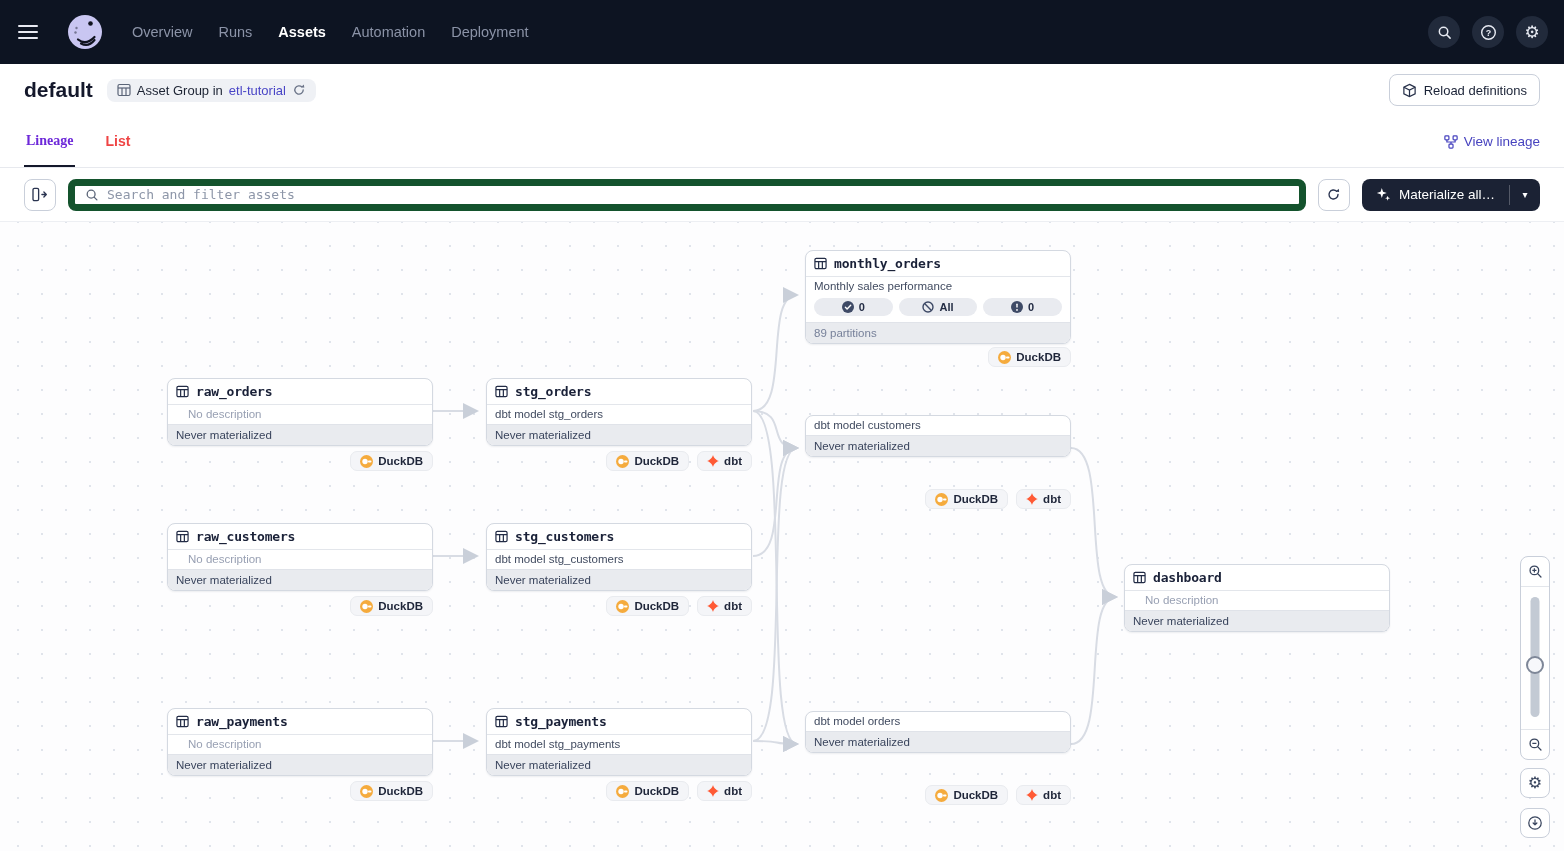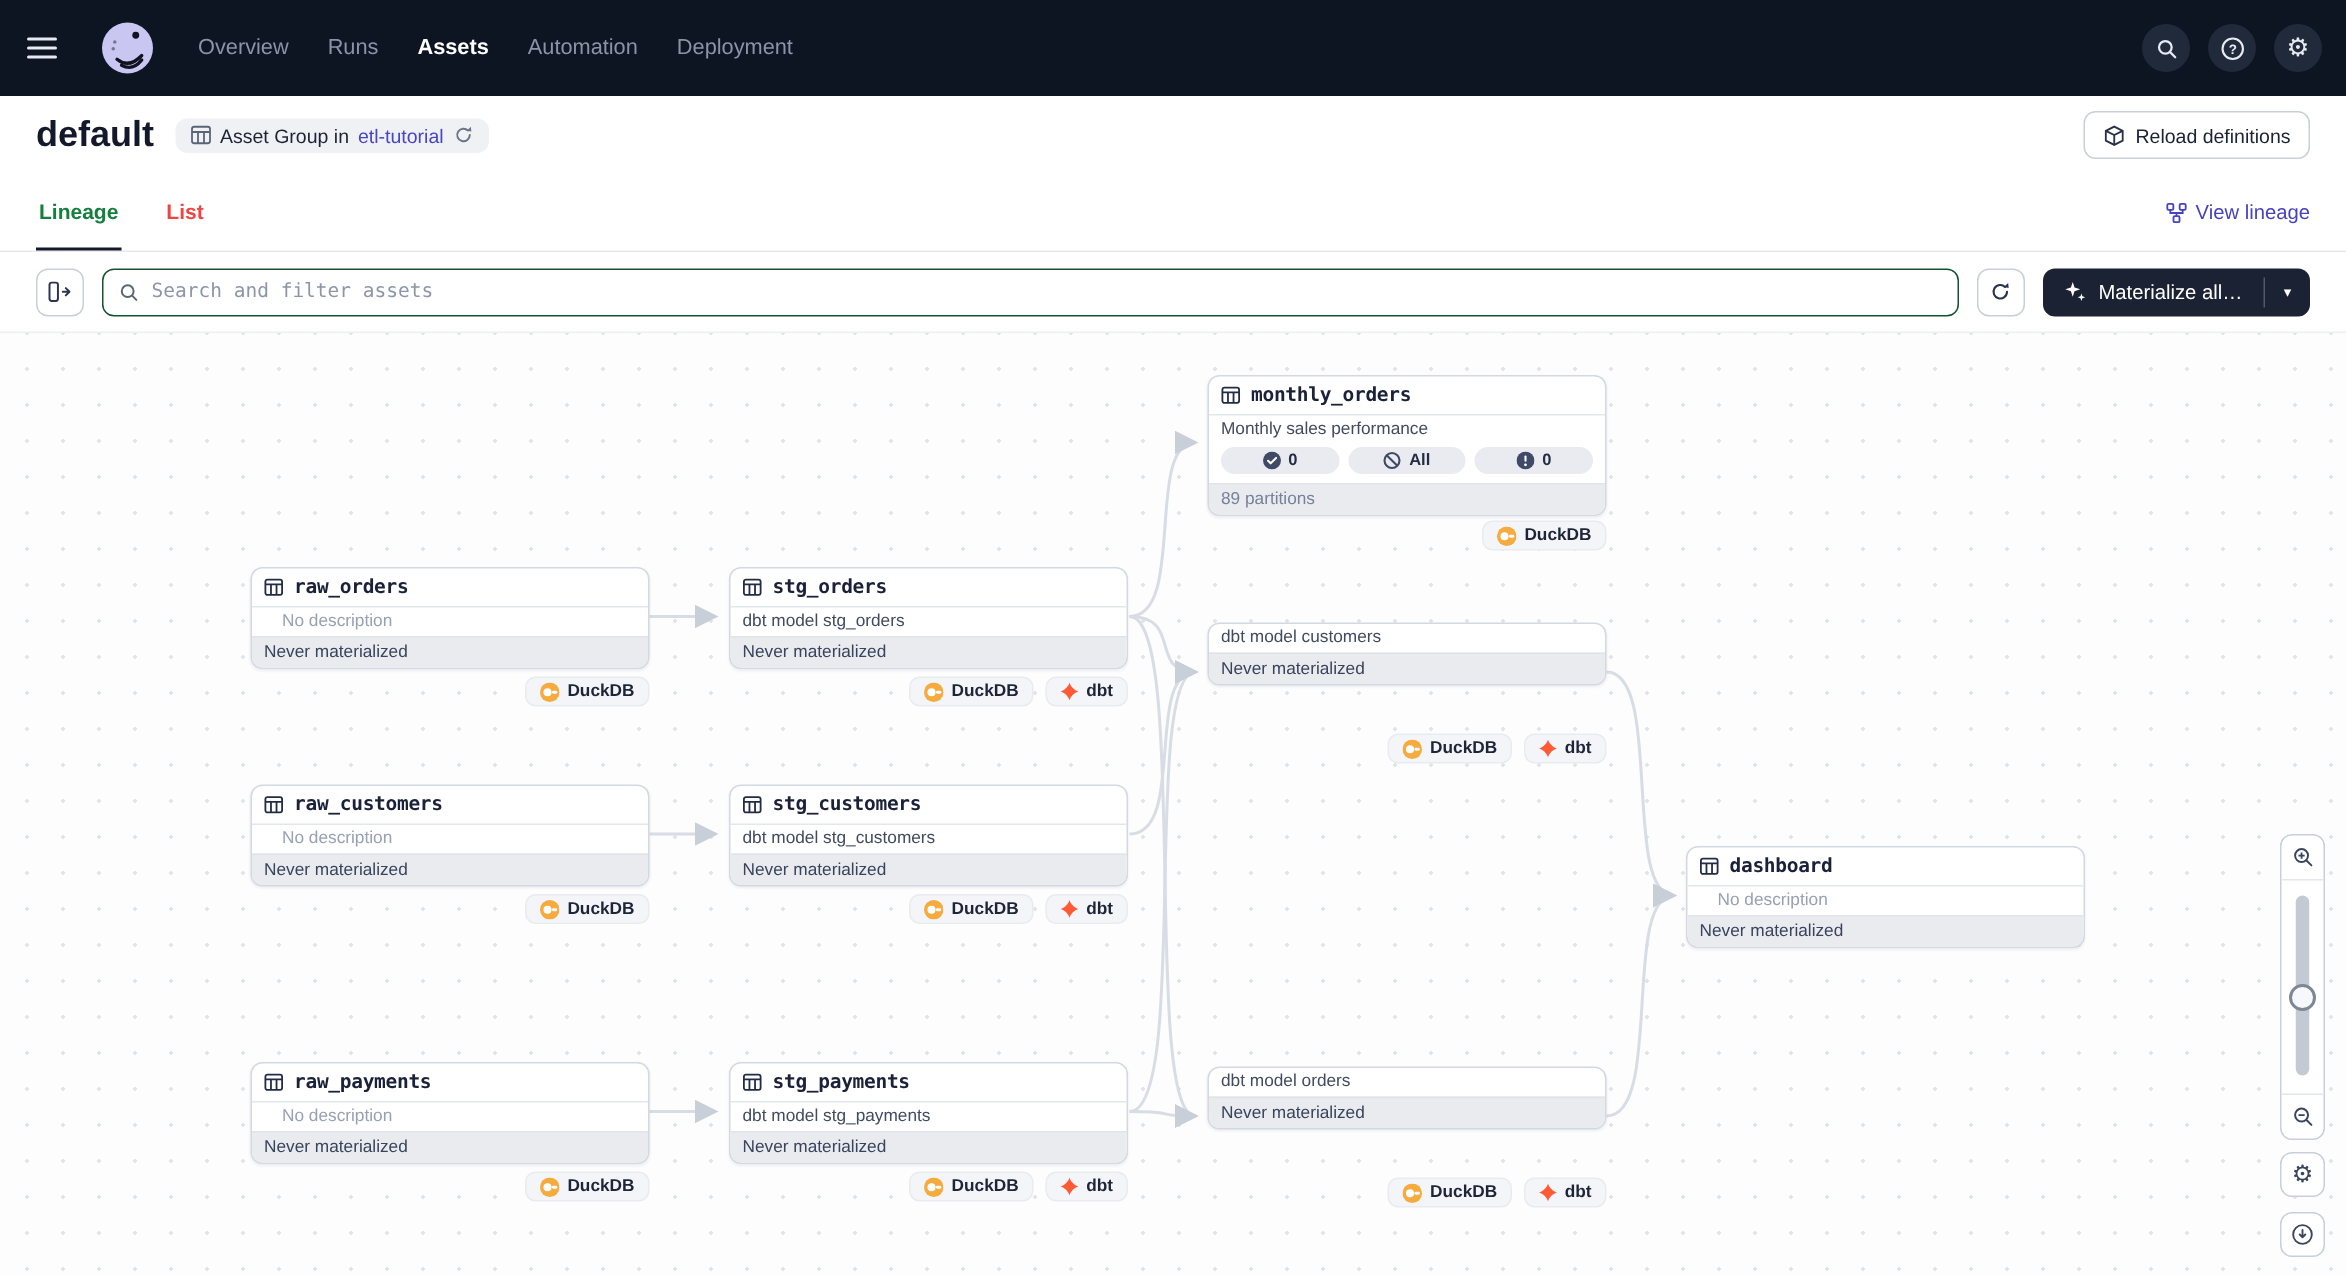--- a/index.html
+++ b/index.html
@@ -13,37 +13,37 @@
   .nav-links { display:flex; align-items:center; gap:26px; margin-left:14px; }
   .nav-link { font-size:14.5px; color:#8B93A7; cursor:pointer; font-weight:500; }
   .nav-link.active { color:#FFFFFF; font-weight:700; }
   .nav-spacer { flex:1; }
   .nav-icons { display:flex; align-items:center; gap:12px; }
   .nav-icon-btn { width:32px; height:32px; border-radius:50%; background:#212A3B; border:none; display:flex; align-items:center; justify-content:center; cursor:pointer; }
   .gear-glyph { font-size:17px; color:#E7EAF2; line-height:1; font-family:"DejaVu Sans", sans-serif; }
 
   
   .page-header { height:52px; display:flex; align-items:center; padding:0 24px; gap:14px; background:#fff; }
-  .page-title { font-size:24px; font-weight:700; color:#14182B; }
+  .page-title { font-size:21px; font-weight:700; color:#14182B; }
   .group-badge { display:inline-flex; align-items:center; gap:6px; background:#EFF1F5; border-radius:8px; padding:4px 10px; font-size:13px; color:#1C2333; }
   .group-badge a { color:#4945C6; text-decoration:none; cursor:pointer; }
   .header-spacer { flex:1; }
   .reload-btn { display:inline-flex; align-items:center; gap:7px; height:32px; padding:0 12px; border:1px solid #C9CFDA; border-radius:8px; background:#fff; font-size:13px; font-weight:500; color:#1A2236; cursor:pointer; }
 
   
   .tabs-row { height:52px; display:flex; align-items:stretch; padding:0 24px; border-bottom:1px solid #E7E9EE; background:#fff; }
   .tab { display:flex; align-items:center; font-size:14px; font-weight:600; color:#ef4444; padding:0 2px; margin-right:28px; cursor:pointer; border-bottom:2px solid transparent; }
-  .tab.active { color:#15803d; border-bottom-color:#14182B; }
+  .tab.active { color:#6d28d9; border-bottom-color:#14182B;font-family:Liberation Serif, serif; }
   .tabs-spacer { flex:1; }
   .view-lineage { display:flex; align-items:center; gap:6px; font-size:13.5px; color:#4743BF; cursor:pointer; font-weight:500; }
 
   
   .toolbar { height:54px; display:flex; align-items:center; padding:0 24px; gap:12px; border-bottom:1px solid #EDEFF3; background:#fff; }
   .icon-btn { width:32px; height:32px; border:1px solid #C9CFDA; border-radius:8px; background:#fff; display:flex; align-items:center; justify-content:center; cursor:pointer; flex:none; }
-  .search-box { flex:1; height:32px; border:1px solid #14532d; border-radius:8px; display:flex; align-items:center; padding:0 10px; gap:8px; background:#fff; }
+  .search-box { flex:1; height:32px; border:7px solid #14532d; border-radius:8px; display:flex; align-items:center; padding:0 10px; gap:8px; background:#fff; }
   .search-box input { border:none; outline:none; flex:1; font-family:"DejaVu Sans Mono", monospace; font-size:13px; color:#1A2236; background:transparent; }
   .search-box input::placeholder { color:#8D96A8; }
   .materialize-btn { display:flex; align-items:stretch; height:32px; background:#1B2234; border-radius:8px; overflow:hidden; cursor:pointer; flex:none; }
   .materialize-main { display:flex; align-items:center; gap:8px; padding:0 14px; color:#fff; font-size:13.5px; font-weight:500; }
   .materialize-divider { width:1px; background:rgba(255,255,255,0.25); margin:6px 0; }
   .materialize-caret { display:flex; align-items:center; justify-content:center; width:30px; color:#fff; font-size:10px; }
 
   
   .canvas { position:relative; width:1564px; height:629px; background:#FDFDFE;
     background-image:radial-gradient(circle, #E0E4EB 1.3px, transparent 1.4px);

